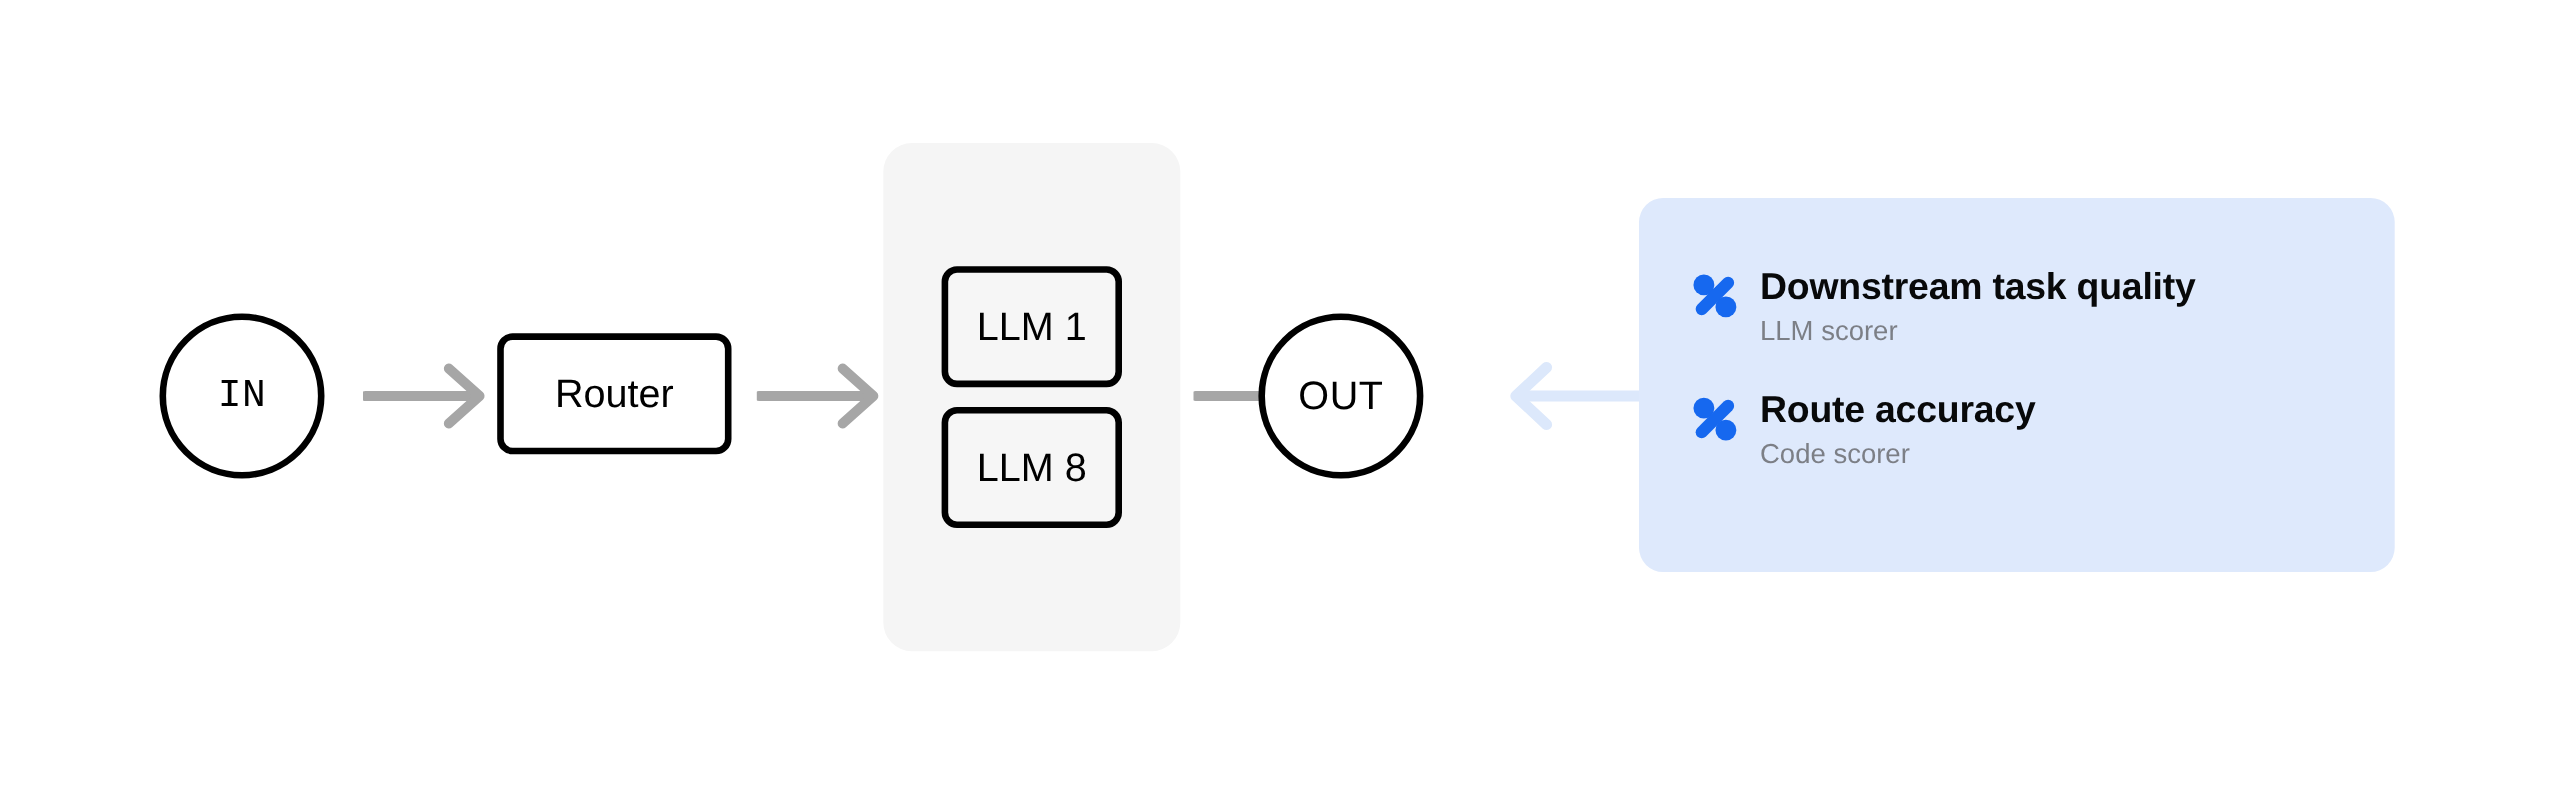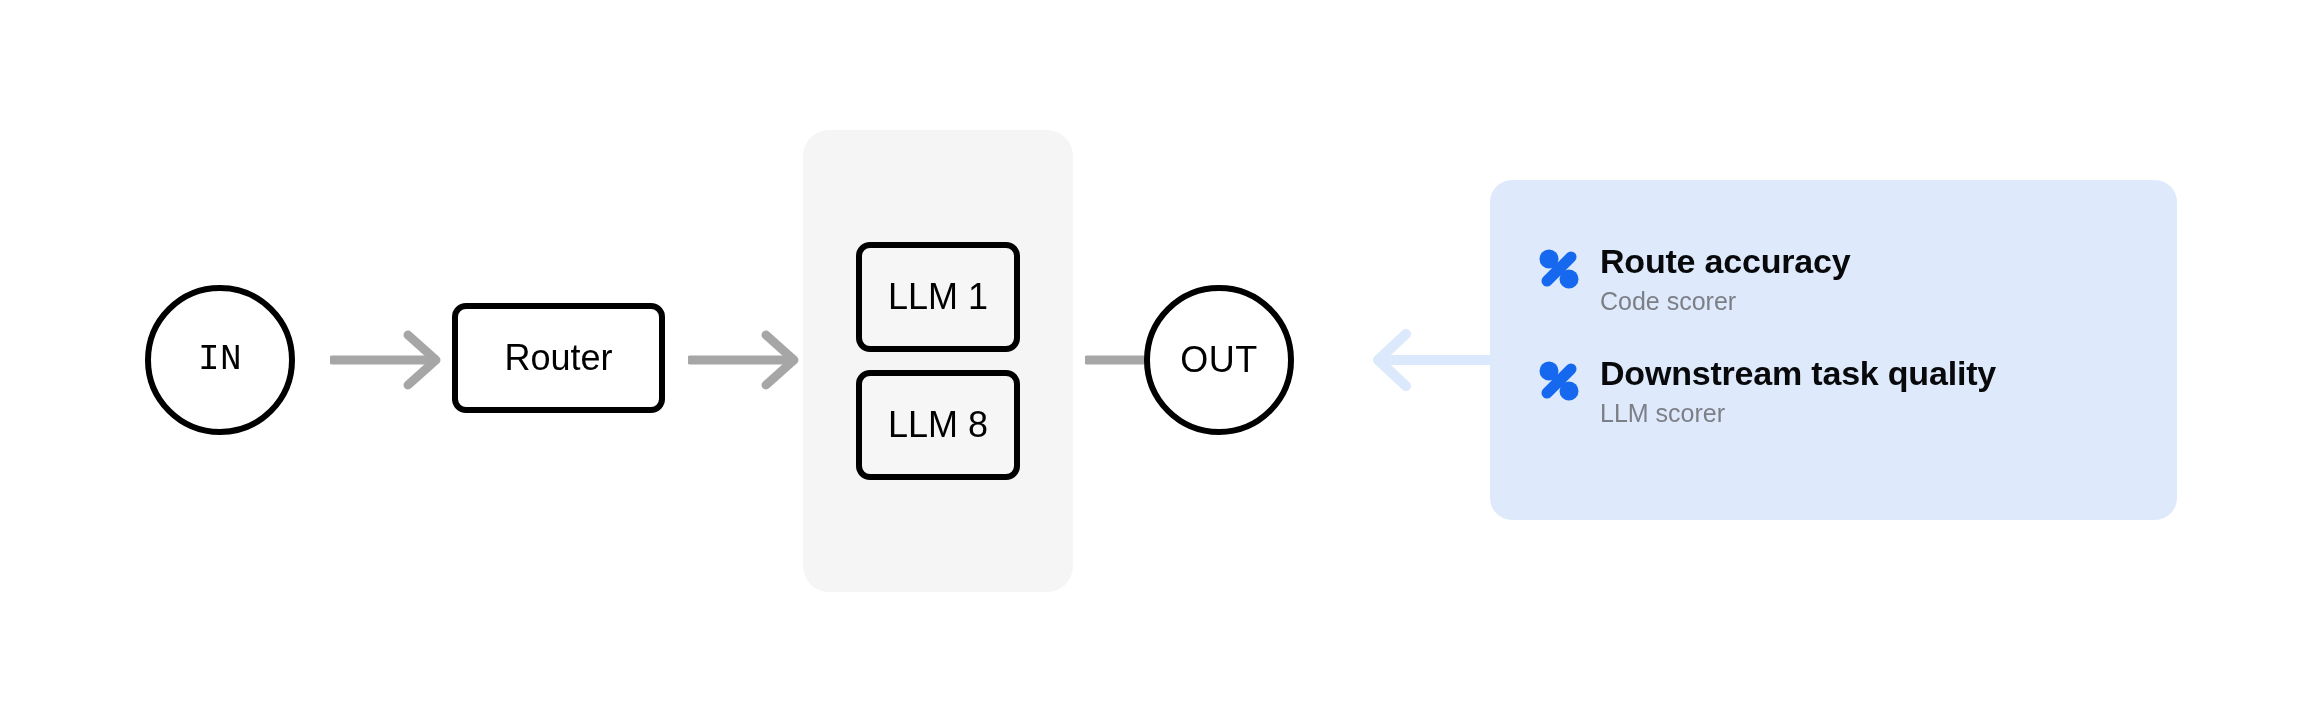--- a/index.html
+++ b/index.html
@@ -216,34 +216,34 @@
 
     <div class="scorer-item">
       <span class="scorer-icon">
         <svg width="42" height="42" viewBox="0 0 42 42">
           <circle cx="11" cy="11" r="9.5" fill="#1668ef"></circle>
           <circle cx="31" cy="31" r="9.5" fill="#1668ef"></circle>
           <line x1="33" y1="9" x2="9" y2="33" stroke="#1668ef" stroke-width="11" stroke-linecap="round"></line>
         </svg>
       </span>
       <span class="scorer-text">
-        <span class="scorer-title">Route accuracy</span>
-        <span class="scorer-subtitle">Code scorer</span>
+        <span class="scorer-title">Downstream task quality</span>
+        <span class="scorer-subtitle">LLM scorer</span>
       </span>
     </div>
 
     <div class="scorer-item">
       <span class="scorer-icon">
         <svg width="42" height="42" viewBox="0 0 42 42">
           <circle cx="11" cy="11" r="9.5" fill="#1668ef"></circle>
           <circle cx="31" cy="31" r="9.5" fill="#1668ef"></circle>
           <line x1="33" y1="9" x2="9" y2="33" stroke="#1668ef" stroke-width="11" stroke-linecap="round"></line>
         </svg>
       </span>
       <span class="scorer-text">
-        <span class="scorer-title">Downstream task quality</span>
-        <span class="scorer-subtitle">LLM scorer</span>
+        <span class="scorer-title">Route accuracy</span>
+        <span class="scorer-subtitle">Code scorer</span>
       </span>
     </div>
 
   </div>
 
 </div>
 
 </body></html>

